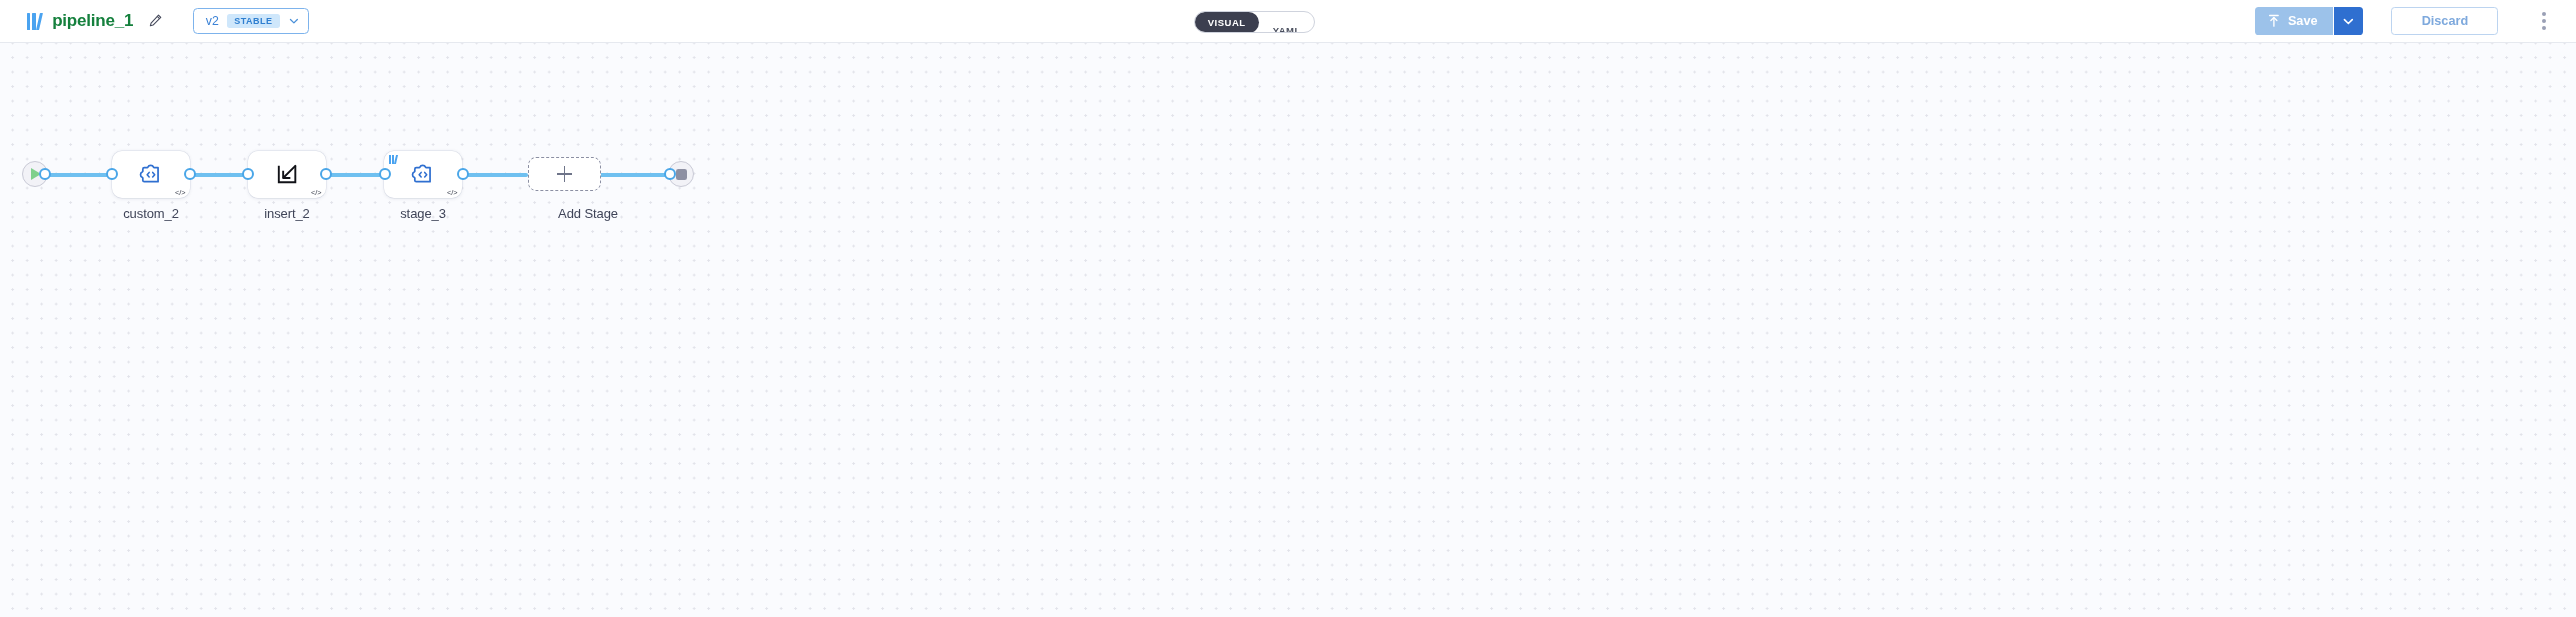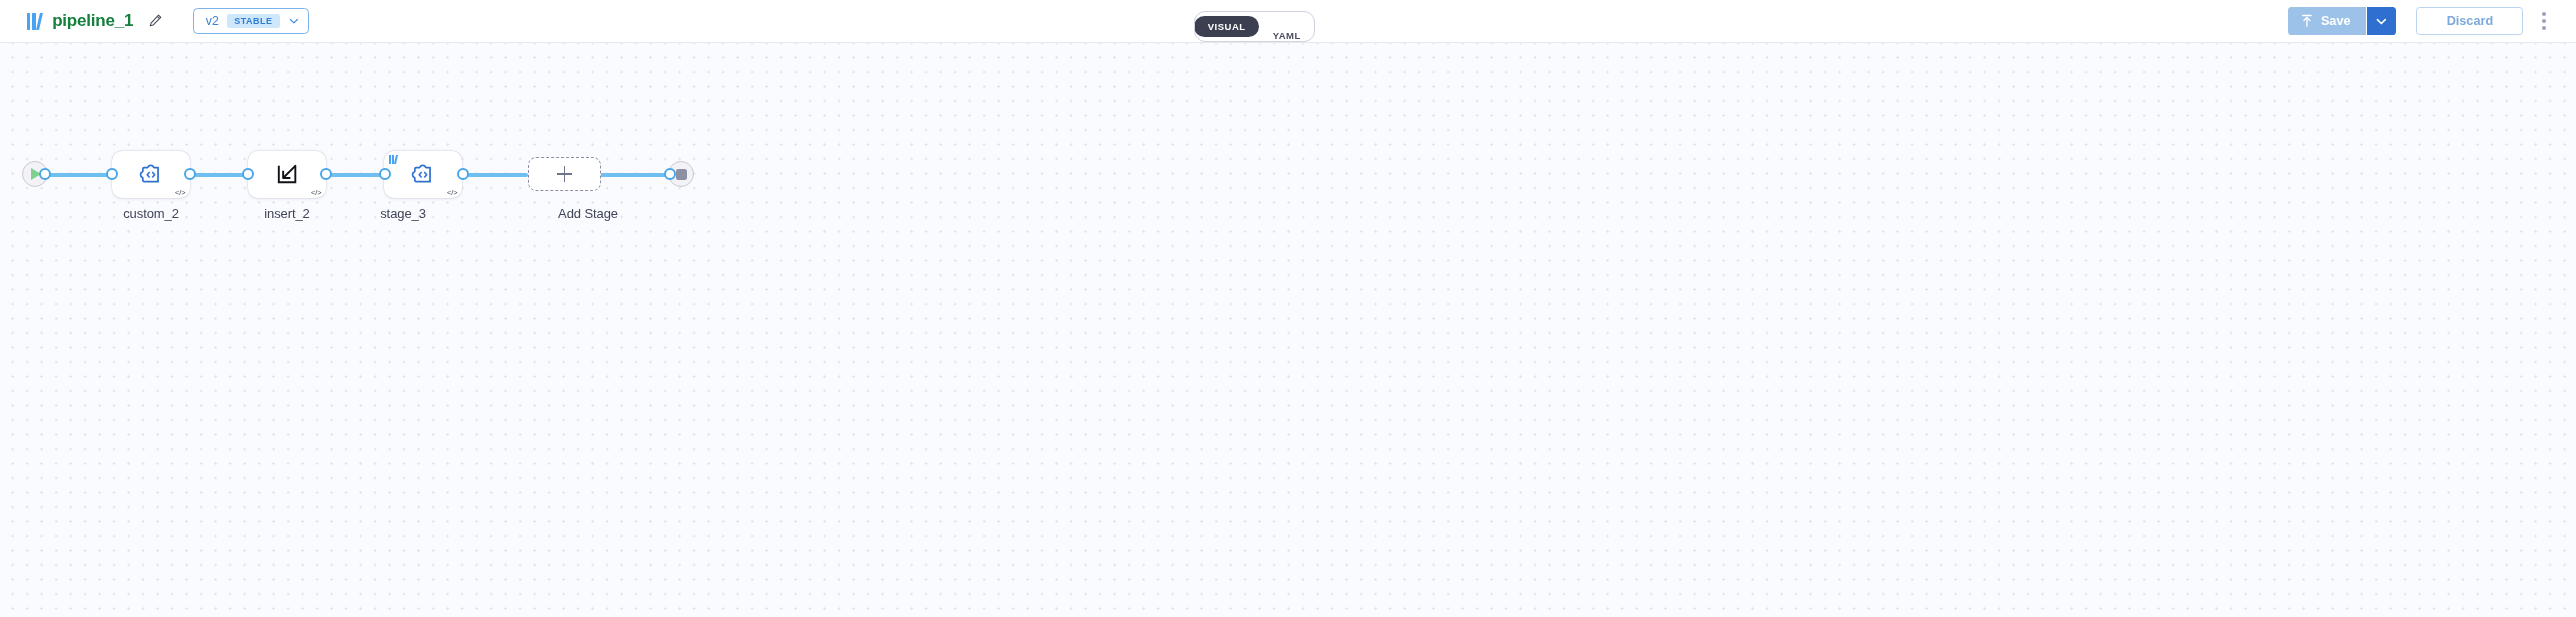--- a/index.html
+++ b/index.html
@@ -92,21 +92,21 @@
     width: 11.8px;
     height: 11.8px;
     display: block;
   }
 
   
   .mode-toggle {
     position: absolute;
     left: 1194px;
     top: 11px;
-    height: 31px;
+    height: 22px;
     display: flex;
     align-items: center;
     border: 0.9px solid #cfd3dd;
     border-radius: 11px;
     background: #fff;
     overflow: hidden;
   }
   .mode-opt {
     font-size: 9.5px;
     font-weight: bold;
@@ -124,21 +124,21 @@
     color: #ffffff;
     border-radius: 11px;
     height: 21px;
     margin: -0.9px 0 -0.9px -0.9px;
   }
 
   .header-right {
     margin-left: auto;
     display: flex;
     align-items: center;
-    gap: 6px;
+    gap: 14px;
   }
   .save-group {
     display: flex;
     align-items: stretch;
     height: 28px;
     border-radius: 3.6px;
     overflow: hidden;
     margin-right: 14.5px;
   }
   .save-btn {
@@ -170,21 +170,21 @@
     border-radius: 3.6px;
     background: #ffffff;
     color: #7ea9dd;
     font-size: 12.7px;
     font-weight: bold;
     display: flex;
     align-items: center;
     justify-content: center;
     cursor: pointer;
     font-family: inherit;
-    margin-right: 3px;
+    margin-right: 20px;
   }
   .kebab {
     width: 23.6px;
     height: 27px;
     display: flex;
     flex-direction: column;
     align-items: center;
     justify-content: center;
     gap: 3.2px;
     cursor: pointer;
@@ -457,21 +457,21 @@
                  C16.2 4.9 16.4 5.2 16.8 5.2 L21.0 5.2 L21.0 20.6 L5.8 20.6
                  C4.9 20.6 4.2 19.9 4.2 19.0 L4.2 16.6 C4.2 16.2 3.9 16.0 3.5 15.8
                  C2.4 15.3 1.7 14.2 1.7 12.9 C1.7 11.6 2.4 10.5 3.5 10.0
                  C3.9 9.8 4.2 9.6 4.2 9.2 Z" stroke="#2f6fd0" stroke-width="1.9" stroke-linejoin="round" fill="none"></path>
         <path d="M11.2 10.4 L9.0 12.9 L11.2 15.4" stroke="#2f6fd0" stroke-width="1.7" stroke-linecap="round" stroke-linejoin="round"></path>
         <path d="M15.1 10.4 L17.3 12.9 L15.1 15.4" stroke="#2f6fd0" stroke-width="1.7" stroke-linecap="round" stroke-linejoin="round"></path>
       </svg>
       <span class="node-code-badge">&lt;/&gt;</span>
     </div>
     <div class="port" style="left:457px;"></div>
-    <div class="node-label" style="left:403px;">stage_3</div>
+    <div class="node-label" style="left:423px;">stage_3</div>
 
     <div class="add-stage" style="left:528px;">
       <span class="plus-v"></span>
       <span class="plus-h"></span>
     </div>
     <div class="node-label" style="left:588px;">Add Stage</div>
 
     <div class="port" style="left:664px;"></div>
     <div class="terminal" style="left:668px;">
       <div class="stop-sq"></div>

